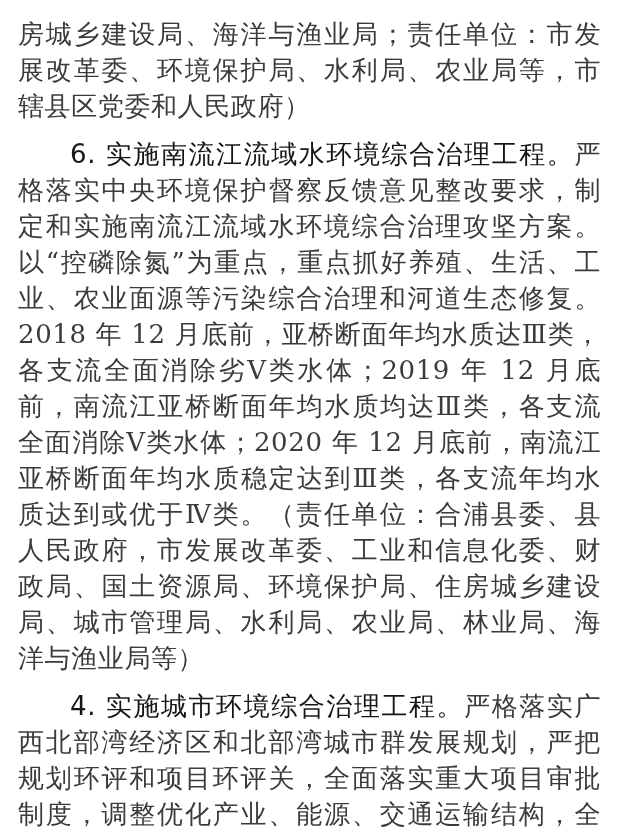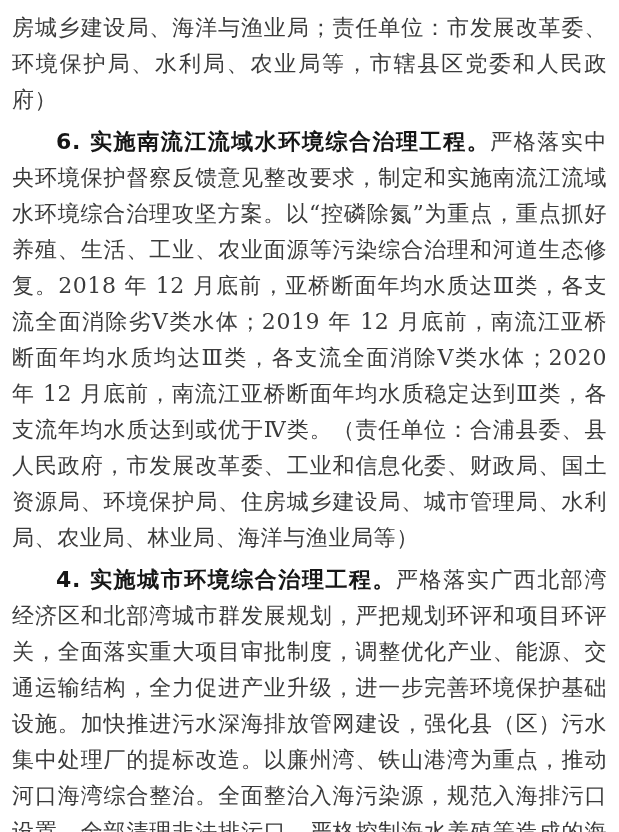--- a/index.html
+++ b/index.html
@@ -13,35 +13,35 @@
     background:var(--page-bg);
     overflow:hidden;
   }
   .page{
     box-sizing:border-box;
     width:619px;height:832px;
     padding:4px 6px 0 6px;
     background:var(--page-bg);
   }
   .para{
-    margin:6px;
+    margin:12px;
     font-family:"DejaVu Serif","Liberation Serif",serif;
-    font-size:22px;
+    font-size:26px;
     line-height:36px;
     letter-spacing:0.6px;
     color:var(--text-color);
     text-align:justify;
     text-justify:inter-ideograph;
   }
   .para.indent{
     text-indent:2em;
   }
   .run-heading{
     font-family:"DejaVu Sans","Liberation Sans",sans-serif;
-    font-weight:bold;
+    font-weight:normal;
     color:var(--heading-color);
   }
   .run-body{
     font-weight:normal;
   }
 </style>
 </head>
 <body>
 
 <div class="page">

